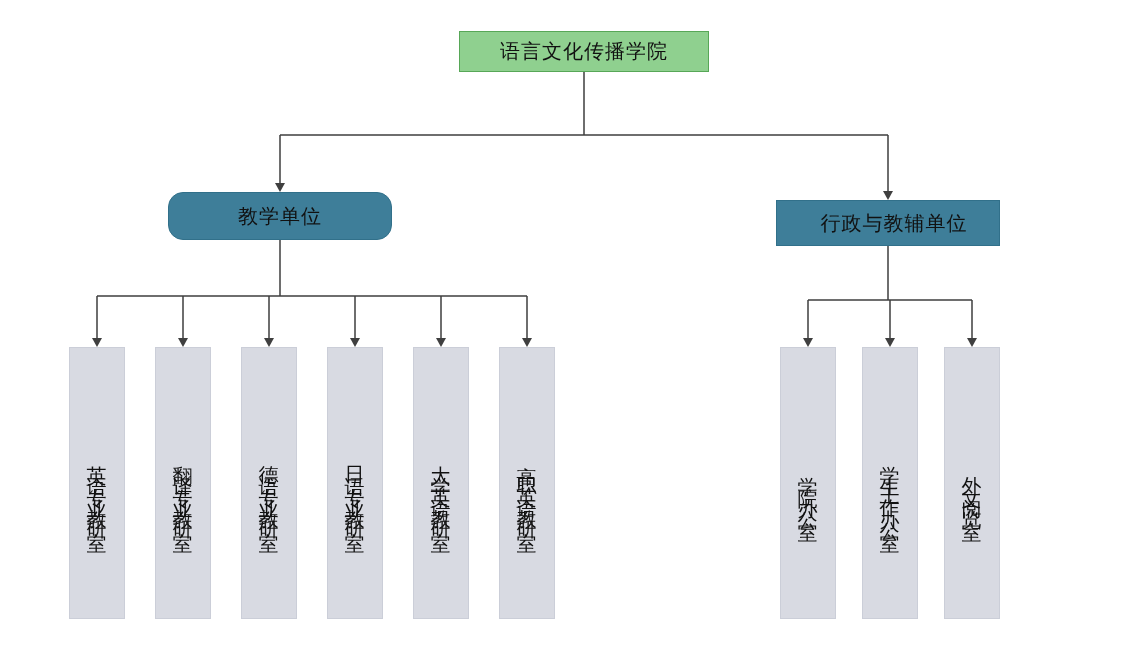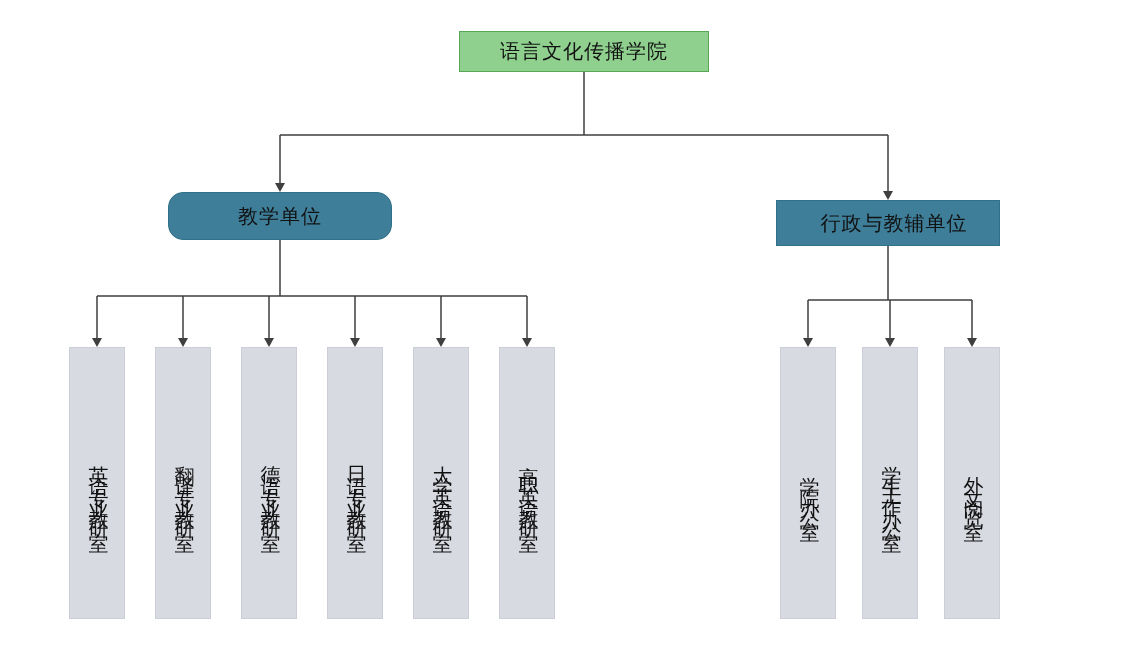--- a/index.html
+++ b/index.html
@@ -2,21 +2,21 @@
 <html style="--root-fill: #8FD08F; --root-border: #57A757; --branch-fill: #3E7E99; --branch-border: #31708A; --leaf-fill: #D8DAE2; --leaf-border: #CBCED8;"><head>
 <meta charset="utf-8">
 <style>
   html, body { margin: 0; padding: 0; background: #ffffff; }
   .canvas {
     position: relative;
     width: 1127px;
     height: 667px;
     background: #ffffff;
     overflow: hidden;
-    font-family: Liberation Mono, monospace;
+    font-family: Liberation Sans, sans-serif;
   }
   #connectors {
     position: absolute;
     left: 0; top: 0;
     width: 1127px; height: 667px;
     pointer-events: none;
   }
   .box {
     position: absolute;
     box-sizing: border-box;

